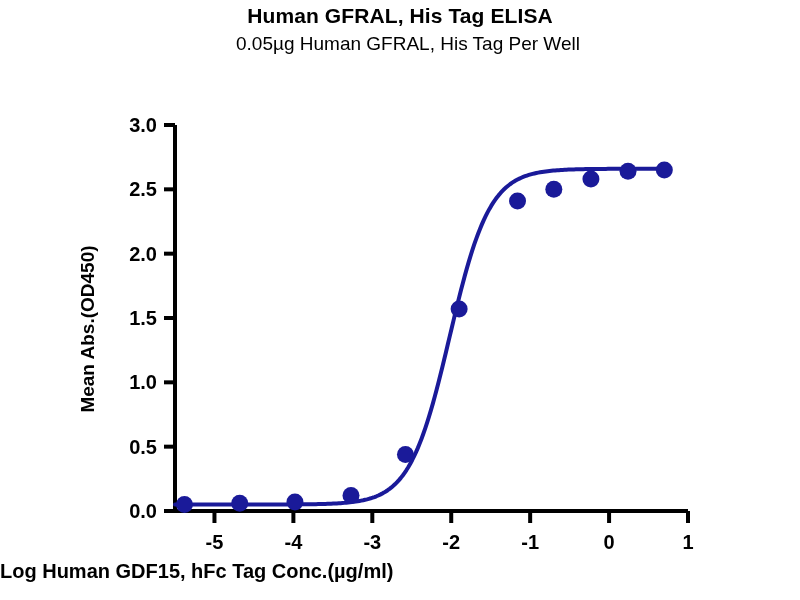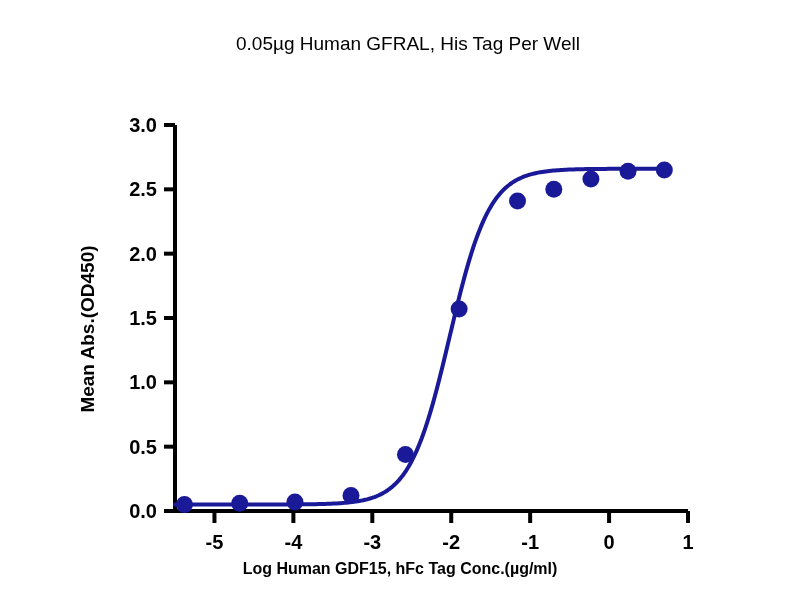--- a/index.html
+++ b/index.html
@@ -55,37 +55,38 @@
     font-weight: bold;
     color: #000000;
     transform: rotate(-90deg);
     transform-origin: center center;
   }
   .axis-label-x {
     position: absolute;
     left: 0;
     top: 560px;
     width: 800px;
-    text-align: center;
-    font-size: 16px;
+    text-align: left;
+    font-size: 20px;
     font-weight: bold;
     color: #000000;
   }
   .tick-text {
     font-family: "Liberation Sans", sans-serif;
     font-size: 20px;
     font-weight: bold;
     fill: #000000;
   }
 </style>
 </head>
 <body>
 
 <div id="figure">
 
+  <div class="title">Human GFRAL, His Tag ELISA</div>
   <div class="subtitle">0.05µg Human GFRAL, His Tag Per Well</div>
 
   <div class="axis-label-y">Mean Abs.(OD450)</div>
   <div class="axis-label-x">Log Human GDF15, hFc Tag Conc.(µg/ml)</div>
 
   <svg id="plot-svg" width="800" height="600">
     <g id="y-ticks">
         <line x1="164" y1="511" x2="175" y2="511" stroke="#000000" stroke-width="4"></line>
         <text x="157" y="518" text-anchor="end" class="tick-text">0.0</text>
         <line x1="164" y1="446.6666666666667" x2="175" y2="446.6666666666667" stroke="#000000" stroke-width="4"></line>

